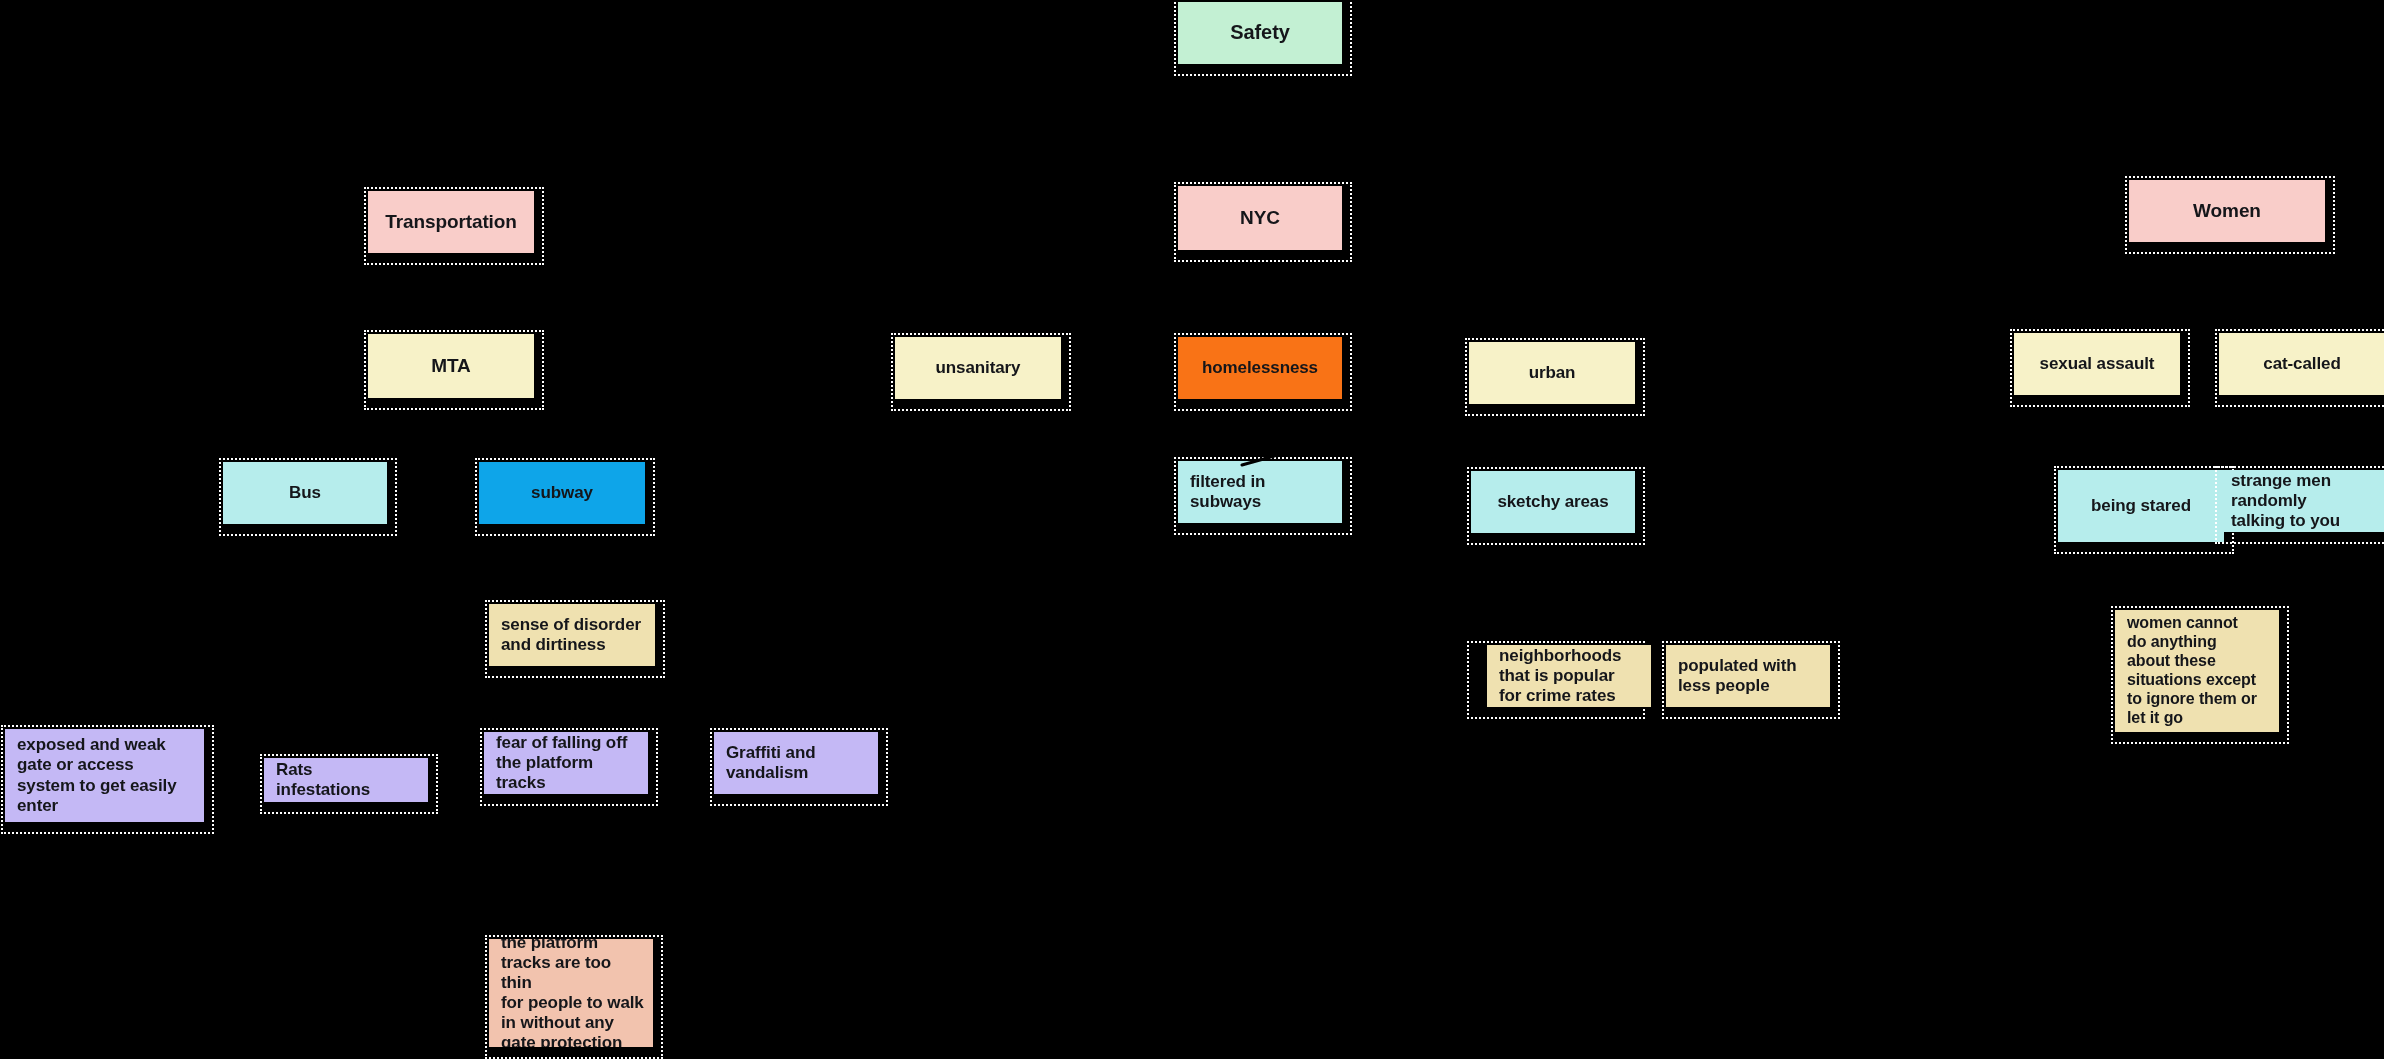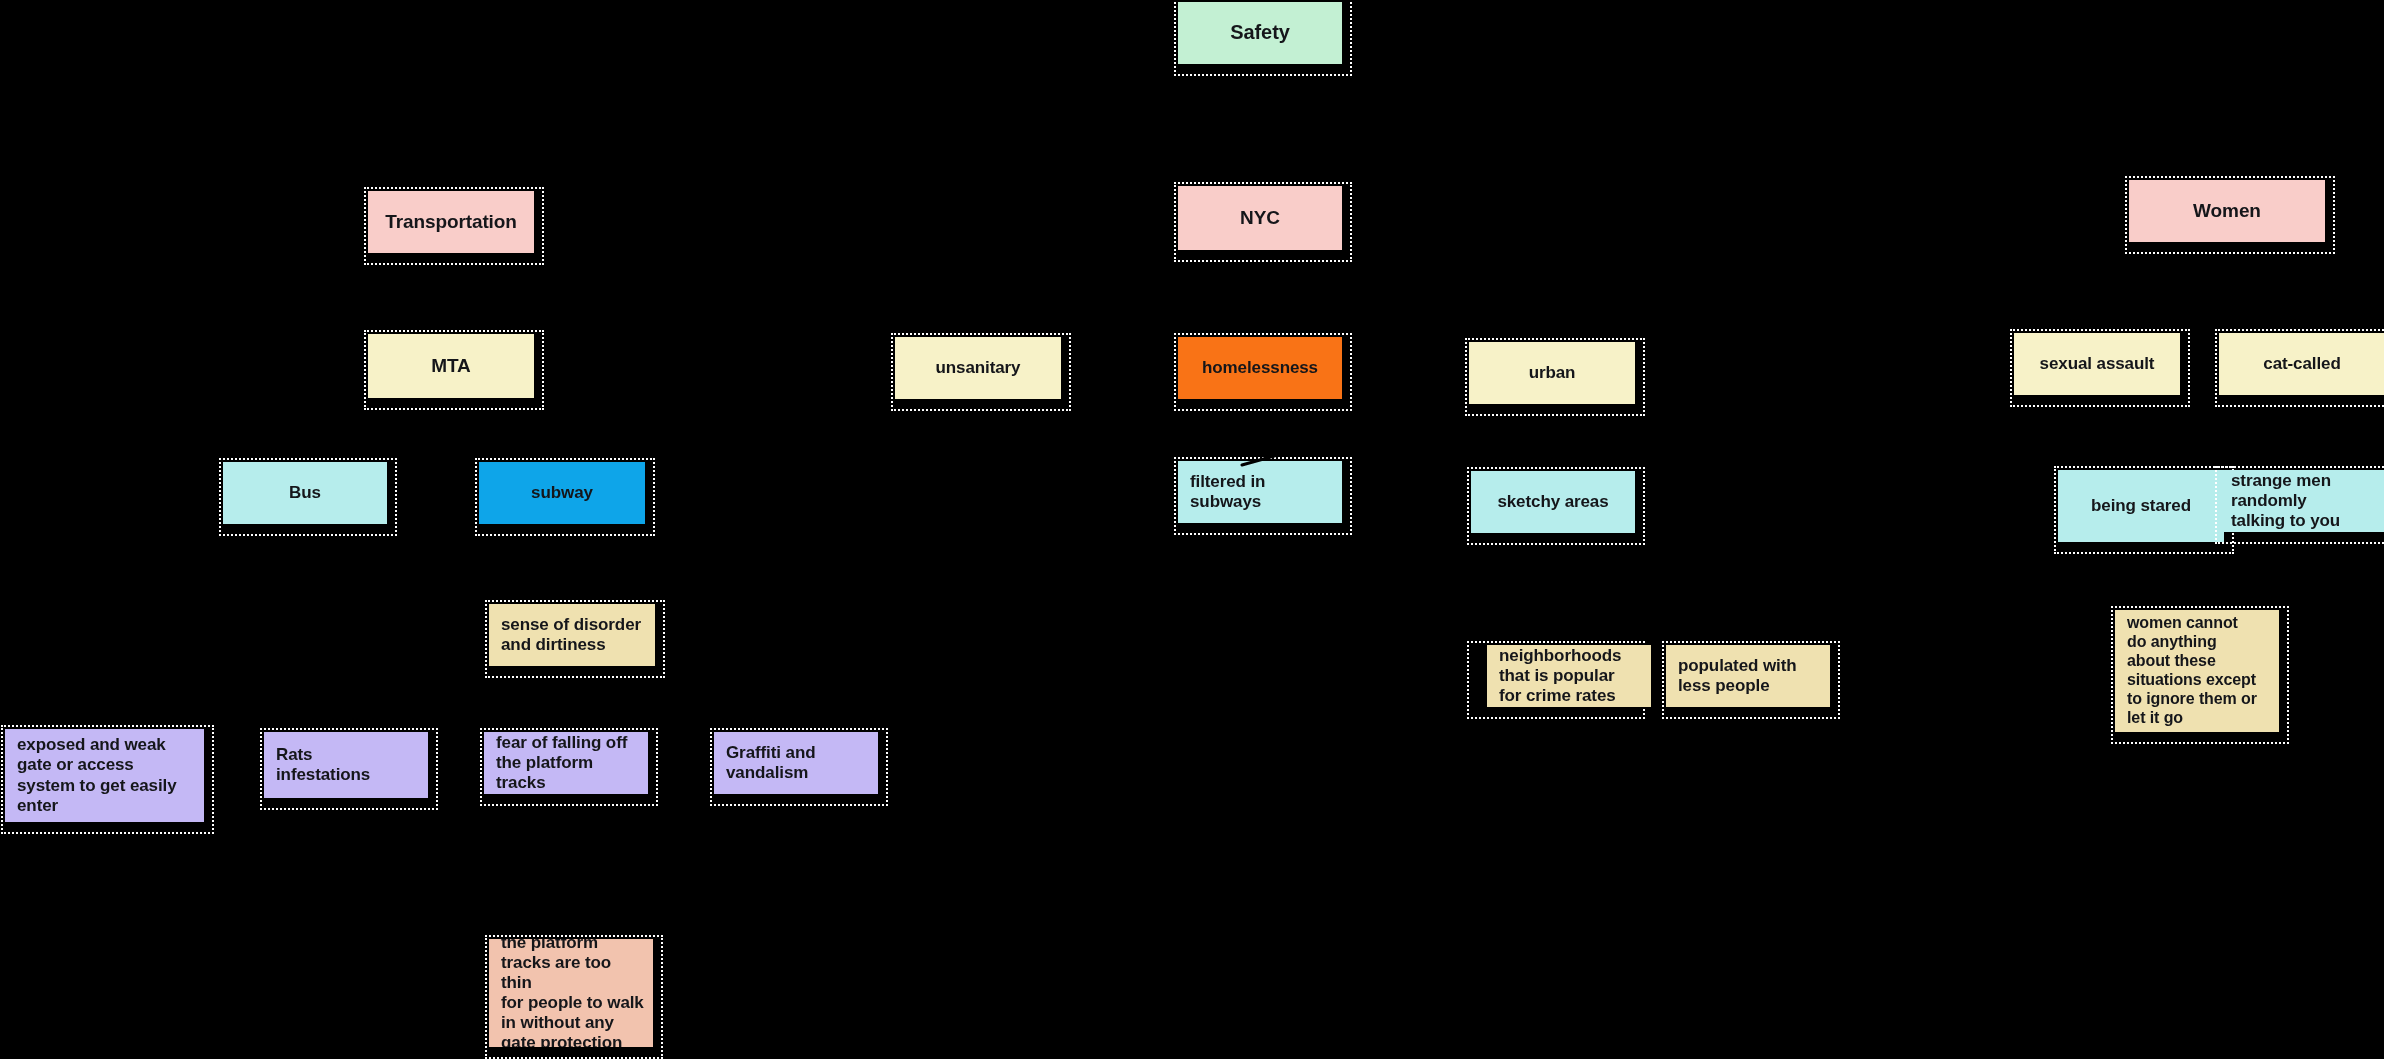--- a/index.html
+++ b/index.html
@@ -181,21 +181,21 @@
   </div>
 
   <div class="node align-left t-md" style="left:5px; top:729px; width:199px; height:93px;">
     <div class="marquee"></div>
     <div class="sticky" style="background:#C4B8F5;">exposed and weak
 gate or access
 system to get easily
 enter</div>
   </div>
 
-  <div class="node align-left t-md" style="left:264px; top:732px; width:164px; height:66px;">
+  <div class="node align-left t-md" style="left:264px; top:758px; width:164px; height:44px;">
     <div class="marquee"></div>
     <div class="sticky" style="background:#C4B8F5;">Rats
 infestations</div>
   </div>
 
   <div class="node align-left t-md" style="left:484px; top:732px; width:164px; height:62px;">
     <div class="marquee"></div>
     <div class="sticky" style="background:#C4B8F5;">fear of falling off
 the platform
 tracks</div>

